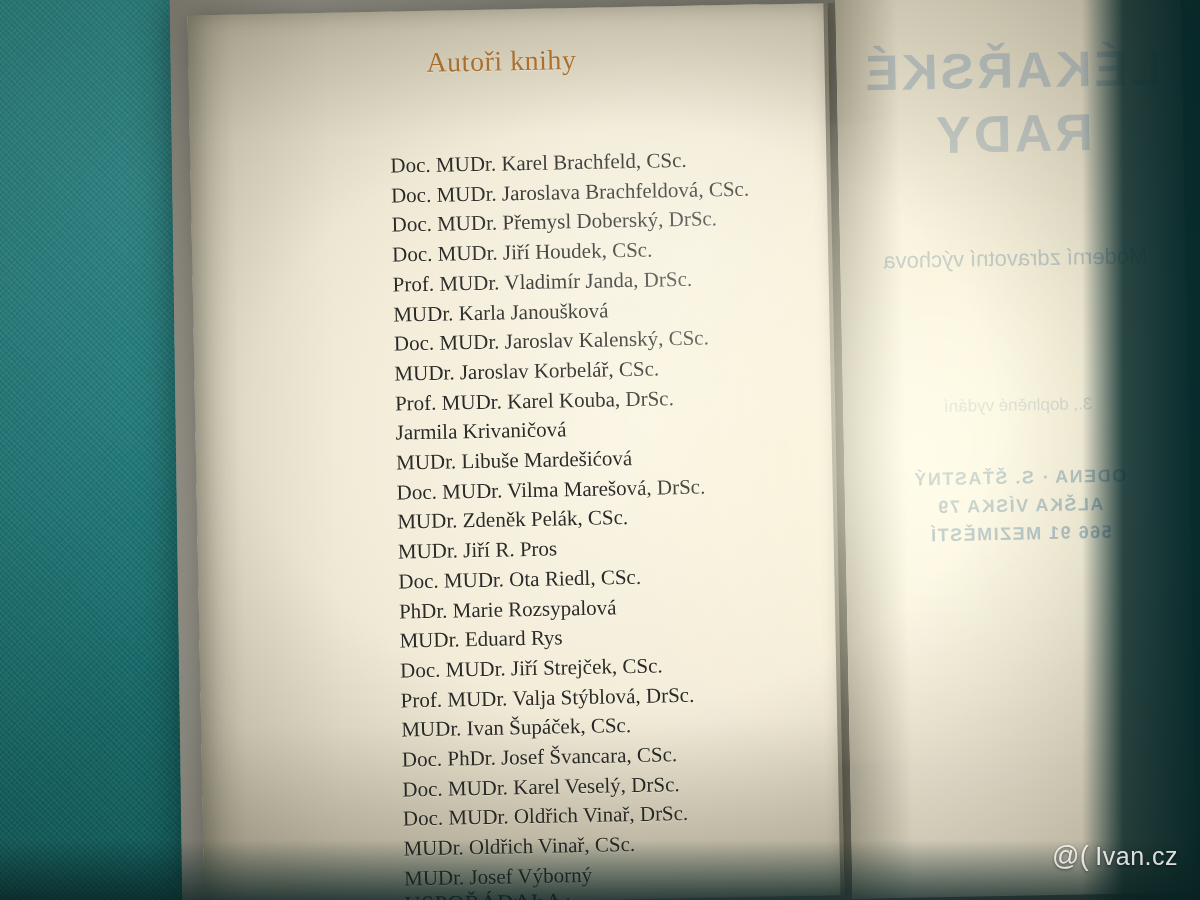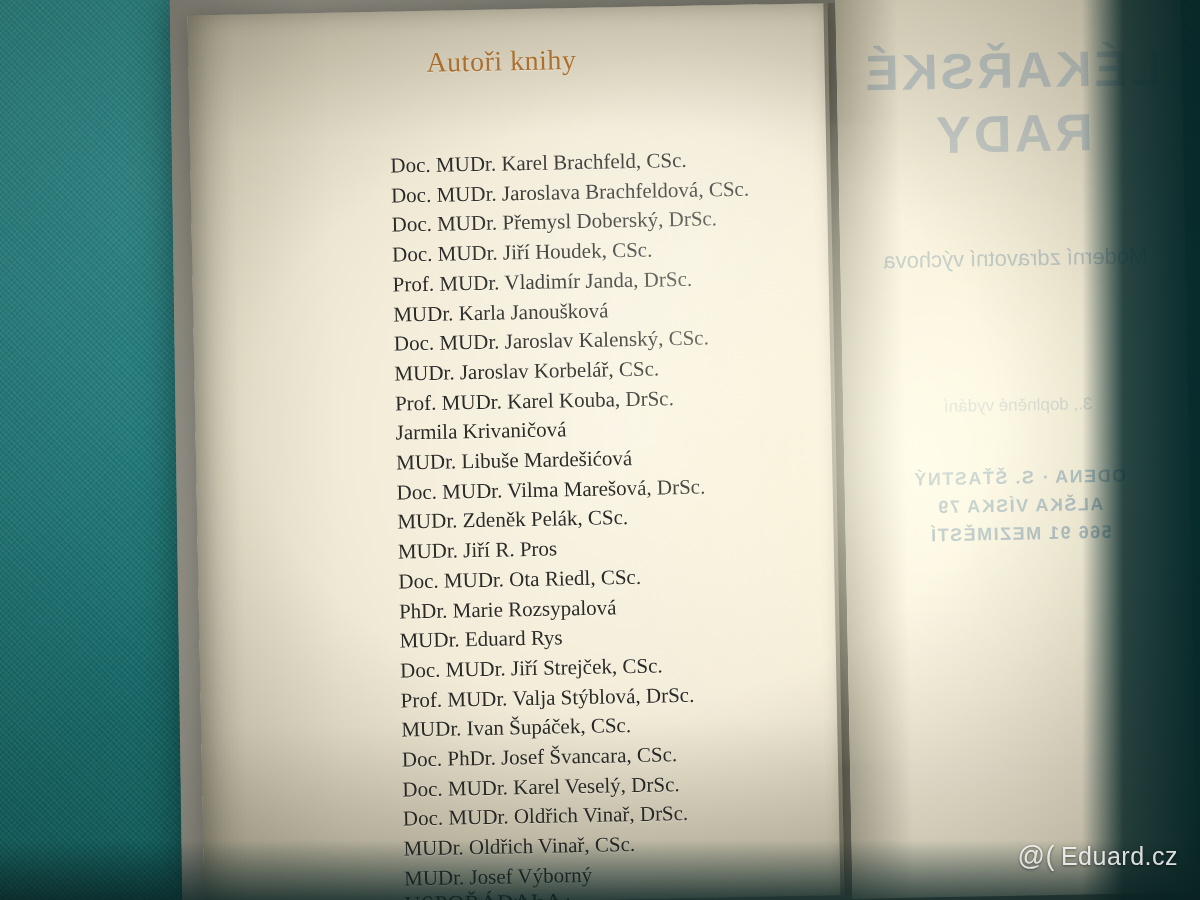--- a/index.html
+++ b/index.html
@@ -330,16 +330,16 @@
     <div class="glare2"></div>
     <div class="glare"></div>
   </div>
 
   <div class="right-dark"></div>
   <div class="bottom-dark"></div>
   <div class="vignette"></div>
 
   <div class="watermark">
     <span class="at">@(</span>
-    <span>Eduard.cz</span>
+    <span>Ivan.cz</span>
   </div>
 
 </div>
 
 </body></html>

